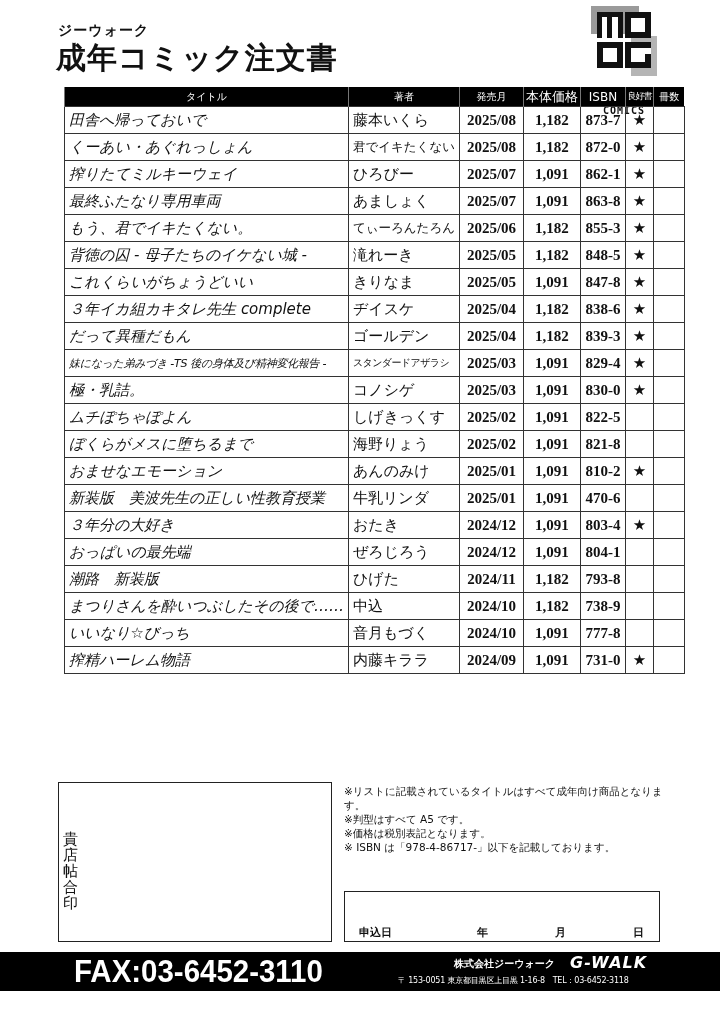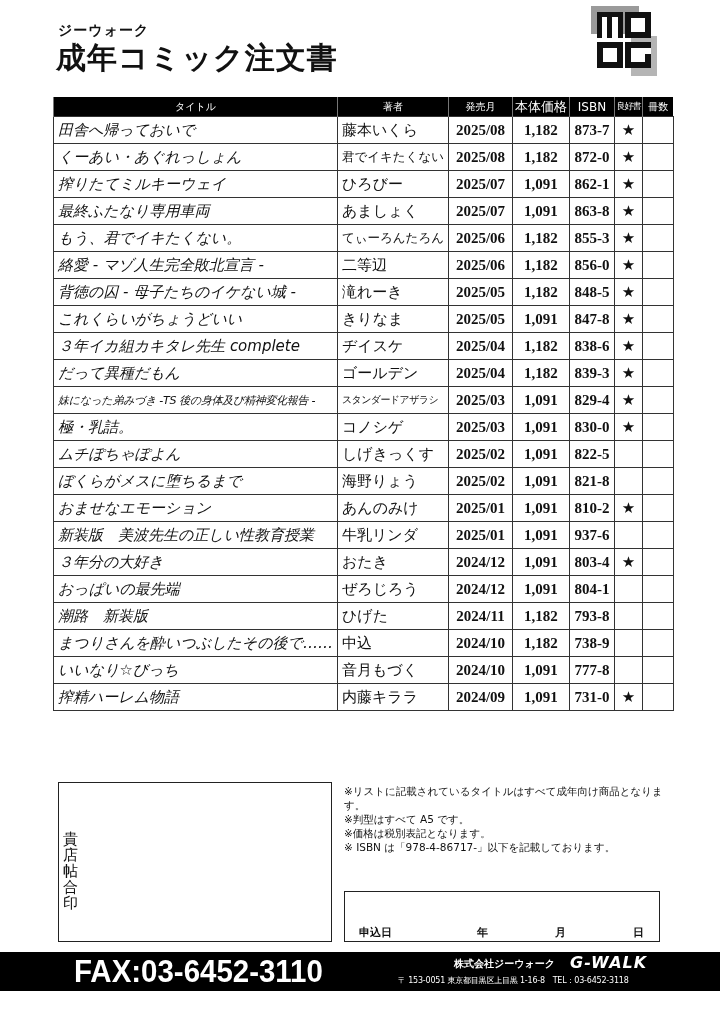--- a/index.html
+++ b/index.html
@@ -9,21 +9,21 @@
   .page-title { position:absolute; left:56px; top:40px; font-size:30px; font-weight:bold; letter-spacing:1px; line-height:36px; }
   .logo { position:absolute; left:591px; top:6px; width:66px; height:78px; }
   .logo .g1 { position:absolute; left:0; top:0; width:48px; height:28px; background:#9a9a9a; }
   .logo .g2 { position:absolute; left:40px; top:30px; width:26px; height:40px; background:#b5b5b5; }
   .logo .m { position:absolute; left:6px; top:6px; width:55px; height:58px; }
   .logo .blk { position:absolute; background:#111; }
   .logo .wht { position:absolute; background:#fff; }
   .logo .txt { position:absolute; left:3px; top:66px; width:60px; font-size:10px; font-weight:bold; letter-spacing:1px;
                font-family:"DejaVu Sans Mono",monospace; text-align:center; border-top:1px solid #111; line-height:11px;margin-top:32px; }
 
-  table.orders { position:absolute; left:53px; top:87px; border-collapse:collapse; table-layout:fixed;margin-top:10px; }
+  table.orders { position:absolute; left:64px; top:87px; border-collapse:collapse; table-layout:fixed; }
   table.orders th { background:#000; color:#fff; font-weight:normal; font-size:10px; height:19px; padding:0;
                     border-left:1px solid #777; text-align:center; }
   table.orders td { border:1.5px solid #333; height:26px; padding:0 4px; font-size:15px; white-space:nowrap; overflow:hidden; }
   td.title { font-size:15.5px;font-style:italic; }
   td.title.small { font-size:11px; letter-spacing:-0.3px; }
   td.author { font-size:14px; }
   td.author.small { font-size:10px; letter-spacing:-0.6px; }
   td.author.mid { font-size:12.5px; }
   td.num { text-align:center; font-family:"Liberation Serif","DejaVu Serif",serif; font-weight:bold; font-size:14px; }
   td.isbn { font-size:12px; }
@@ -128,29 +128,20 @@
       <tr>
         <td class="title">もう、君でイキたくない。</td>
         <td class="author mid">てぃーろんたろん</td>
         <td class="num">2025/06</td>
         <td class="num">1,182</td>
         <td class="num isbn">855-3</td>
         <td class="star">★</td>
         <td class="qty"></td>
       </tr>
       <tr>
-        <td class="title">絡愛 - マゾ人生完全敗北宣言 -</td>
-        <td class="author">二等辺</td>
-        <td class="num">2025/06</td>
-        <td class="num">1,182</td>
-        <td class="num isbn">856-0</td>
-        <td class="star">★</td>
-        <td class="qty"></td>
-      </tr>
-      <tr>
         <td class="title">背徳の囚 - 母子たちのイケない城 -</td>
         <td class="author">滝れーき</td>
         <td class="num">2025/05</td>
         <td class="num">1,182</td>
         <td class="num isbn">848-5</td>
         <td class="star">★</td>
         <td class="qty"></td>
       </tr>
       <tr>
         <td class="title">これくらいがちょうどいい</td>
@@ -222,21 +213,21 @@
         <td class="num">1,091</td>
         <td class="num isbn">810-2</td>
         <td class="star">★</td>
         <td class="qty"></td>
       </tr>
       <tr>
         <td class="title">新装版　美波先生の正しい性教育授業</td>
         <td class="author">牛乳リンダ</td>
         <td class="num">2025/01</td>
         <td class="num">1,091</td>
-        <td class="num isbn">937-6</td>
+        <td class="num isbn">470-6</td>
         <td class="star"></td>
         <td class="qty"></td>
       </tr>
       <tr>
         <td class="title">３年分の大好き</td>
         <td class="author">おたき</td>
         <td class="num">2024/12</td>
         <td class="num">1,091</td>
         <td class="num isbn">803-4</td>
         <td class="star">★</td>

